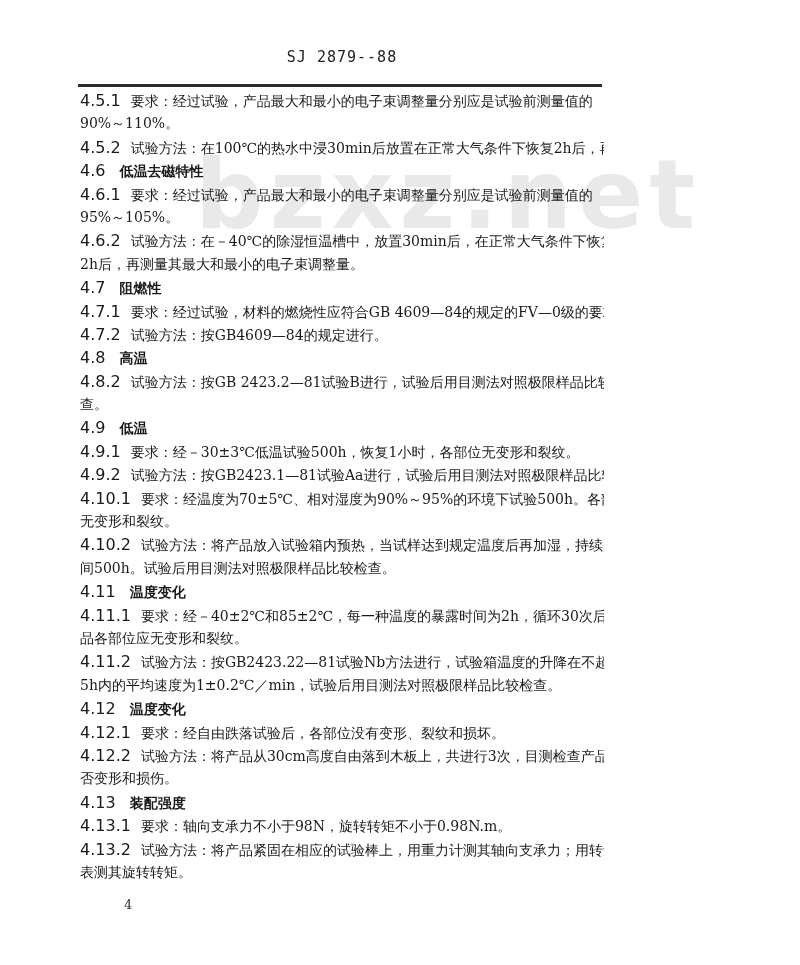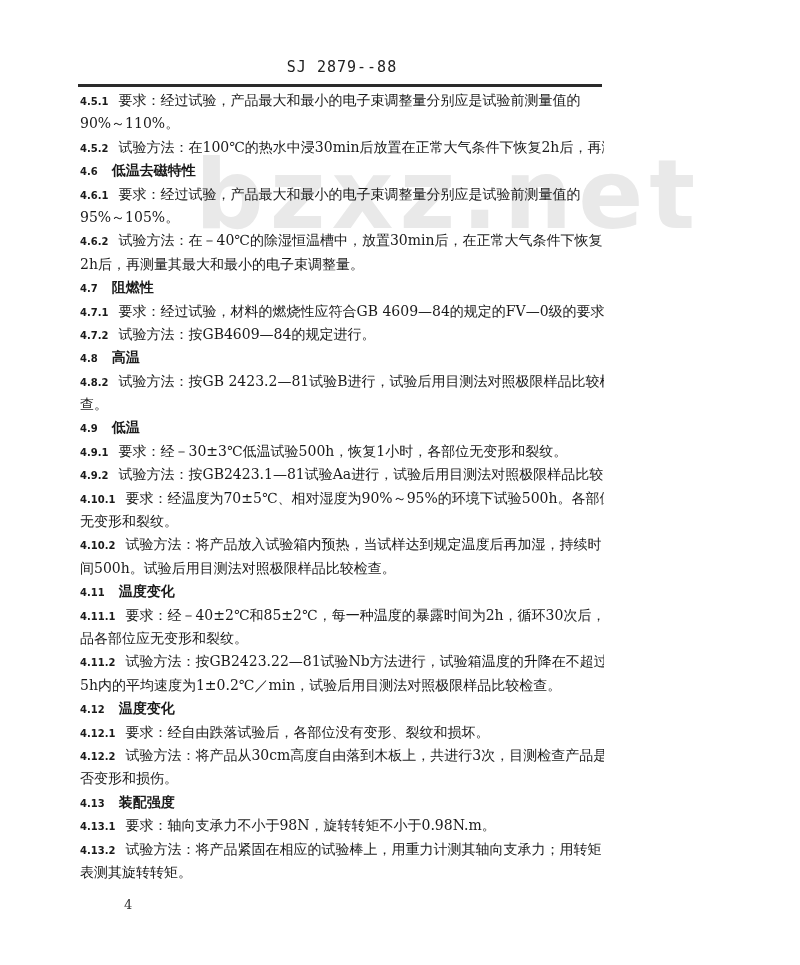--- a/index.html
+++ b/index.html
@@ -1,26 +1,26 @@
 <!DOCTYPE html>
 <html><head>
 <meta charset="utf-8">
 <style>
   html, body { margin: 0; padding: 0; background: #ffffff; }
   body { width: 800px; height: 965px; position: relative; overflow: hidden;
          font-family: "DejaVu Serif", "Liberation Serif", serif; color: #1a1a1a; }
   .watermark { position: absolute; left: 195px; top: 128px; font-family: "DejaVu Sans", "Liberation Sans", sans-serif;
                font-weight: bold; font-size: 96px; letter-spacing: 6px; color: #e9e9e9; z-index: 0; line-height: 1; margin-top: 19px; }
   .page { position: absolute; left: 80px; top: 0; width: 524px; z-index: 1; }
-  .header { position: absolute; left: 0; top: 58px; width: 524px; text-align: center;
+  .header { position: absolute; left: 0; top: 48px; width: 524px; text-align: center;
             font-family: "DejaVu Sans Mono", "Liberation Mono", monospace; font-size: 15px; letter-spacing: 1px; color: #222; }
   .rule { position: absolute; left: -2px; top: 84px; width: 524px; height: 3px; background: #2a2a2a; }
   .body { position: absolute; left: 0; top: 89px; width: 524px; }
   .line { height: 23.4px; line-height: 23.4px; font-size: 14px; white-space: nowrap; overflow: hidden; }
-  .num { font-family: "DejaVu Sans", "Liberation Sans", sans-serif; font-weight: bold; font-size: 10px; margin-right: 10px; }
+  .num { font-family: "DejaVu Sans", "Liberation Sans", sans-serif; font-weight: normal; font-size: 16px; margin-right: 10px; }
   .head .txt { font-weight: bold; font-family: Liberation Serif, serif; }
   .head .num { margin-right: 14px; }
   .pageno { position: absolute; left: 44px; top: 897px; font-size: 13px; color: #333; }
 </style>
 </head>
 <body>
 
 <div class="watermark">bzxz.net</div>
 
 <div class="page">

